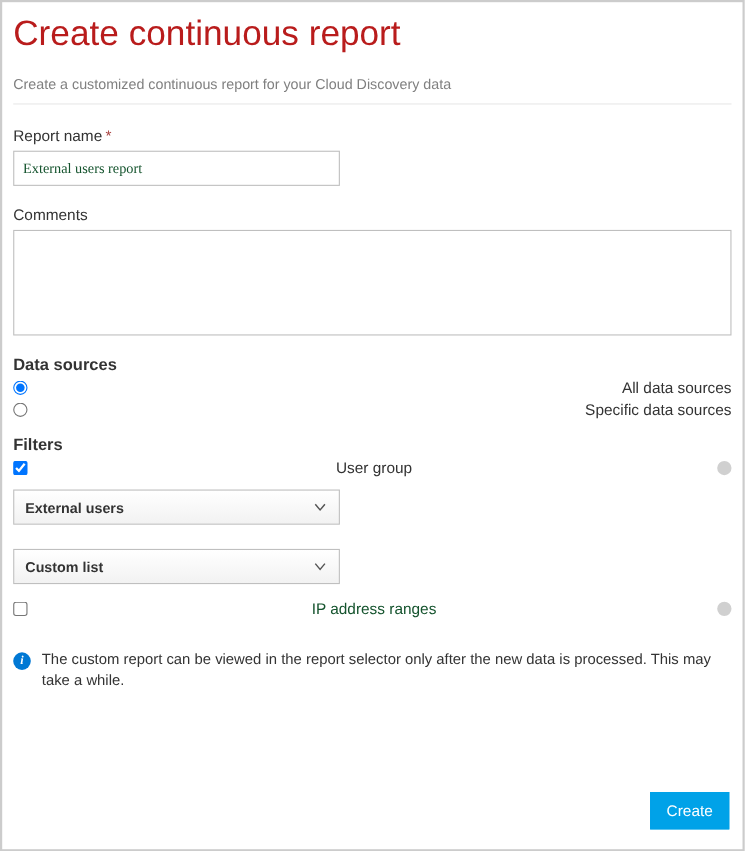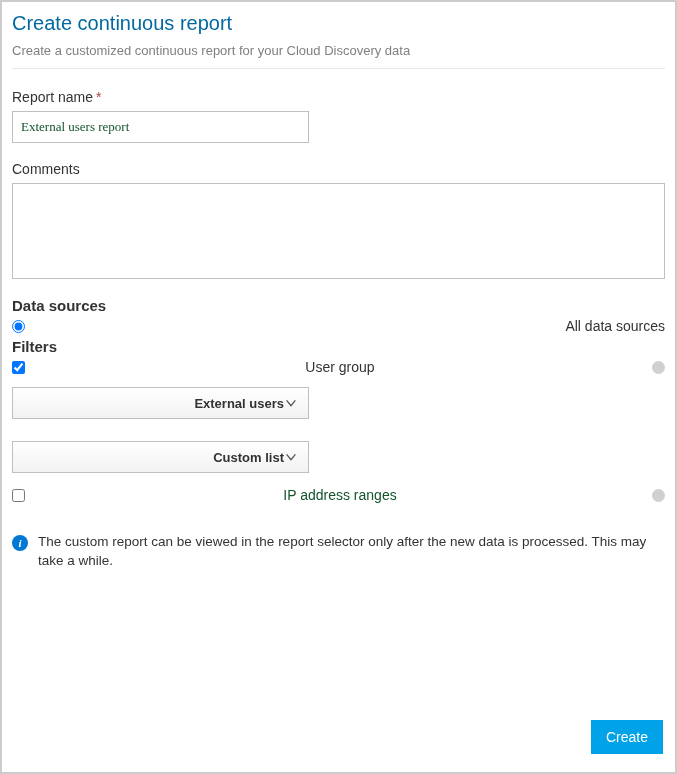--- a/index.html
+++ b/index.html
@@ -18,24 +18,24 @@
     background: #ffffff;
     width: 673px;
     height: 770px;
     margin: 2px;
     padding: 10px 10px 18px 10px;
     position: relative;
     display: flex;
     flex-direction: column;
   }
   .title {
-    font-size: 20px;
+    font-size: 32px;
     font-weight: 400;
-    color: #0369a1;
-    margin-bottom: 8px;
+    color: #b91c1c;
+    margin-bottom: 20px;
   }
   .subtitle {
     font-size: 13px;
     color: #808080;
     margin-bottom: 10px;
   }
   hr.divider {
     border: none;
     border-top: 1px solid #e8e8e8;
     margin-bottom: 20px;
@@ -98,21 +98,21 @@
     display: inline-block;
     margin-left: 5px;
   }
   .dropdown {
     width: 297px;
     height: 32px;
     border: 1px solid #bfbfbf;
     background: linear-gradient(#ffffff, #f2f2f2);
     display: flex;
     align-items: center;
-    justify-content: flex-end;
+    justify-content: space-between;
     padding: 0 10px;
     font-size: 13px;
     font-weight: 600;
     color: #333333;
     margin-top: 8px;
     margin-bottom: 14px;
     cursor: pointer;
   }
   .chevron {
     width: 14px;
@@ -195,20 +195,24 @@
   <input class="text-input" type="text" value="External users report" style="">
 
   <div class="label">Comments</div>
   <textarea class="textarea" style=""></textarea>
 
   <div class="section-header">Data sources</div>
   <label class="radio-row">
     <input type="radio" name="ds" checked="" style="">
     <span>All data sources</span>
   </label>
+  <label class="radio-row" style="margin-bottom:16px;">
+    <input type="radio" name="ds" style="">
+    <span>Specific data sources</span>
+  </label>
 
   <div class="section-header">Filters</div>
 
   <label class="check-row">
     <input type="checkbox" checked="" style="">
     <span class="cb-label">User group</span>
     <span class="info-dot"></span>
   </label>
   <div class="dropdown">
     <span>External users</span>

